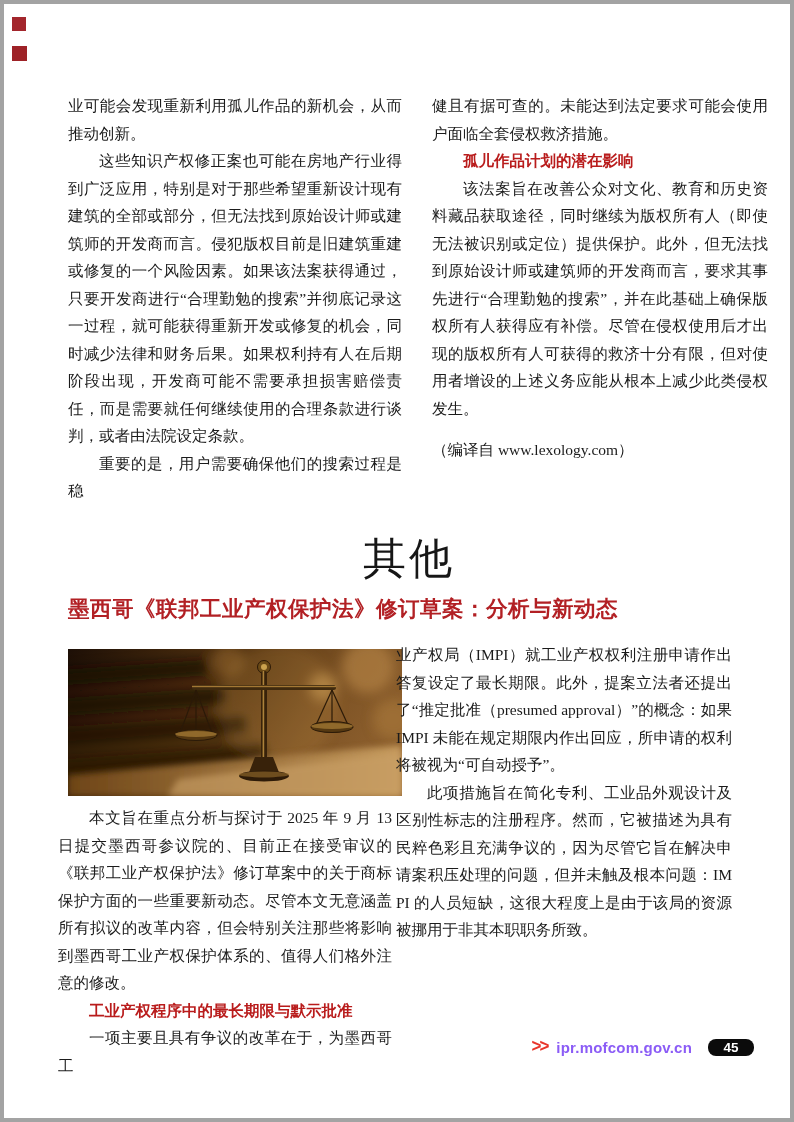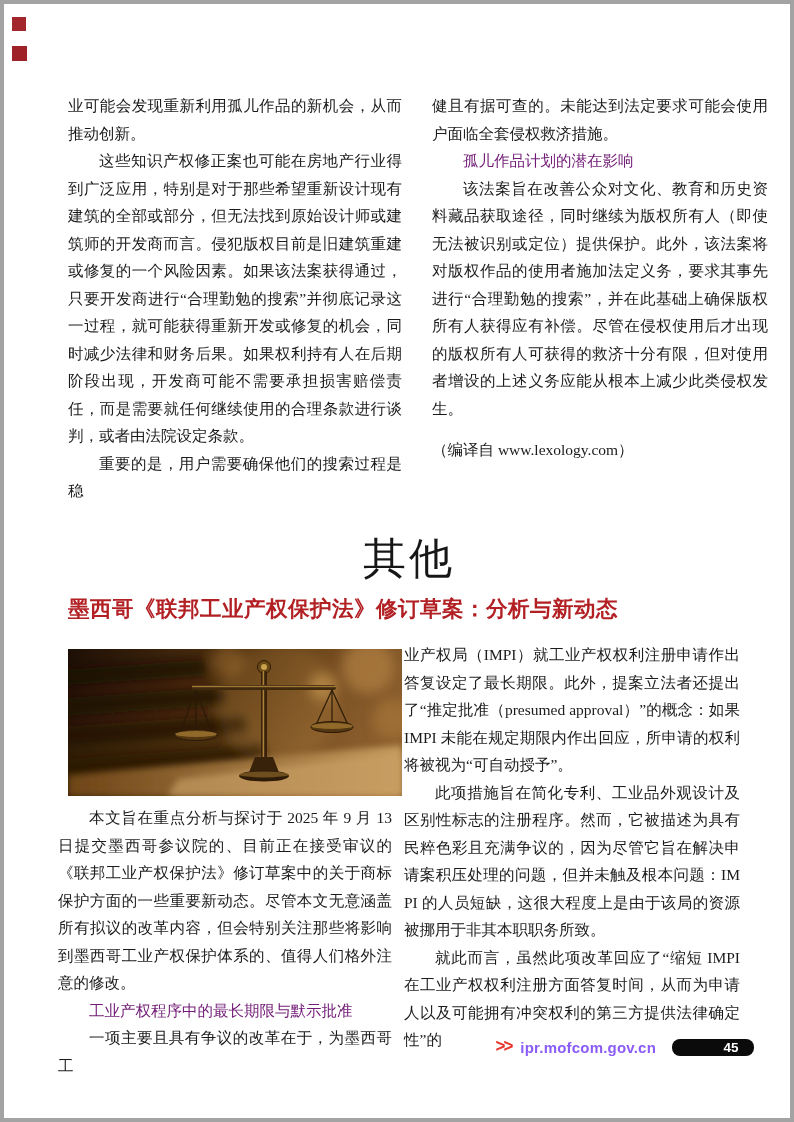--- a/index.html
+++ b/index.html
@@ -6,63 +6,63 @@
   .page{position:relative;width:794px;height:1122px;background:#fff;box-sizing:border-box;
         border:4px solid #a3a3a3;overflow:hidden;
         font-family:"Liberation Serif","DejaVu Serif",serif;color:#1b1b1b;}
   .sq{position:absolute;left:8px;background:#a3262c;}
   .sq1{top:13px;width:14px;height:14px;}
   .sq2{top:42px;width:15px;height:15px;background:#9e2227;}
   .col{position:absolute;font-size:15.5px;line-height:27.5px;text-align:justify;
        word-break:break-all;}
   .col p{margin:0;text-indent:2em;}
   .col p.cont{text-indent:0;}
-  .subhead{font-family:"Liberation Sans","DejaVu Sans",sans-serif;font-weight:400;
-           color:#701a75;}
+  .subhead{font-family:"Liberation Sans","DejaVu Sans",sans-serif;font-weight:700;
+           color:#b91c1c;}
   .attribution{text-indent:0 !important;text-align:left;padding-right:26px;margin-top:14px !important;}
   .section-title{position:absolute;left:0;top:514px;width:100%;margin:12px;text-align:center;
        font-family:"Liberation Sans","DejaVu Sans",sans-serif;font-weight:400;
        font-size:43px;color:#161616;letter-spacing:3px;}
   .article-title{position:absolute;left:64px;top:590px;width:690px;margin:0;
        font-family:Liberation Serif, serif;font-weight:700;
        font-size:21.5px;color:#b22024;letter-spacing:0.5px;}
   .photo{position:absolute;left:64px;top:645px;width:334px;height:147px;margin:0;
        overflow:hidden;}
   .photo svg{display:block;}
   .page-footer{position:absolute;top:1033px;right:36px;display:flex;align-items:center;
        font-family:"Liberation Sans","DejaVu Sans",sans-serif;}
   .chev{color:#e8352a;font-weight:800;font-size:17px;letter-spacing:-2px;margin-right:9px;
        transform:scaleY(1.05);}
   .site{font-weight:700;font-size:15px;color:#8b5cf6;letter-spacing:0.2px;}
   .badge{margin-left:16px;background:#0b0b0b;color:#ffffff;width:46px;height:17px;
        border-radius:8px;display:flex;align-items:center;justify-content:center;
-       font-size:13.5px;font-weight:700;padding-left:36px;}
+       font-size:13.5px;font-weight:700;}
   #col-tl{left:64px;top:88px;width:334px;}
   #col-tr{left:428px;top:88px;width:336px;}
   #col-bl{left:54px;top:800px;width:334px;}
-  #col-br{left:400px;top:637px;width:336px;}
+  #col-br{left:392px;top:637px;width:336px;}
 </style>
 </head>
 <body>
 
 <div class="page">
 
   <span class="sq sq1"></span>
   <span class="sq sq2"></span>
 
   <section class="col" id="col-tl">
     <p class="cont">业可能会发现重新利用孤儿作品的新机会，从而推动创新。</p>
     <p>这些知识产权修正案也可能在房地产行业得到广泛应用，特别是对于那些希望重新设计现有建筑的全部或部分，但无法找到原始设计师或建筑师的开发商而言。侵犯版权目前是旧建筑重建或修复的一个风险因素。如果该法案获得通过，只要开发商进行“合理勤勉的搜索”并彻底记录这一过程，就可能获得重新开发或修复的机会，同时减少法律和财务后果。如果权利持有人在后期阶段出现，开发商可能不需要承担损害赔偿责任，而是需要就任何继续使用的合理条款进行谈判，或者由法院设定条款。</p>
     <p>重要的是，用户需要确保他们的搜索过程是稳</p>
   </section>
 
   <section class="col" id="col-tr">
     <p class="cont">健且有据可查的。未能达到法定要求可能会使用户面临全套侵权救济措施。</p>
     <p class="subhead">孤儿作品计划的潜在影响</p>
-    <p>该法案旨在改善公众对文化、教育和历史资料藏品获取途径，同时继续为版权所有人（即使无法被识别或定位）提供保护。此外，该法案将对版权作品的使用者施加法定义务，要求其事先进行“合理勤勉的搜索”，并在此基础上确保版权所有人获得应有补偿。尽管在侵权使用后才出现的版权所有人可获得的救济十分有限，但对使用者增设的上述义务应能从根本上减少此类侵权发生。</p>
+    <p>该法案旨在改善公众对文化、教育和历史资料藏品获取途径，同时继续为版权所有人（即使无法被识别或定位）提供保护。此外，但无法找到原始设计师或建筑师的开发商而言，要求其事先进行“合理勤勉的搜索”，并在此基础上确保版权所有人获得应有补偿。尽管在侵权使用后才出现的版权所有人可获得的救济十分有限，但对使用者增设的上述义务应能从根本上减少此类侵权发生。</p>
     <p class="attribution">（编译自 www.lexology.com）</p>
   </section>
 
   <h1 class="section-title">其他</h1>
 
   <h2 class="article-title">墨西哥《联邦工业产权保护法》修订草案：分析与新动态</h2>
 
   <figure class="photo" aria-label="courtroom-golden-scales-of-justice">
     <svg viewBox="0 0 334 147" width="334" height="147" preserveAspectRatio="none">
       <defs>
@@ -127,21 +127,20 @@
 
   <section class="col" id="col-bl">
     <p>本文旨在重点分析与探讨于 2025 年 9 月 13 日提交墨西哥参议院的、目前正在接受审议的《联邦工业产权保护法》修订草案中的关于商标保护方面的一些重要新动态。尽管本文无意涵盖所有拟议的改革内容，但会特别关注那些将影响到墨西哥工业产权保护体系的、值得人们格外注意的修改。</p>
     <p class="subhead">工业产权程序中的最长期限与默示批准</p>
     <p>一项主要且具有争议的改革在于，为墨西哥工</p>
   </section>
 
   <section class="col" id="col-br">
     <p class="cont">业产权局（IMPI）就工业产权权利注册申请作出答复设定了最长期限。此外，提案立法者还提出了“推定批准（presumed approval）”的概念：如果 IMPI 未能在规定期限内作出回应，所申请的权利将被视为“可自动授予”。</p>
     <p>此项措施旨在简化专利、工业品外观设计及区别性标志的注册程序。然而，它被描述为具有民粹色彩且充满争议的，因为尽管它旨在解决申请案积压处理的问题，但并未触及根本问题：IMPI 的人员短缺，这很大程度上是由于该局的资源被挪用于非其本职职务所致。</p>
-    <p>就此而言，虽然此项改革回应了“缩短 IMPI 在工业产权权利注册方面答复时间，从而为申请人以及可能拥有冲突权利的第三方提供法律确定性”的</p>
   </section>
 
   <footer class="page-footer">
     <span class="chev">&gt;&gt;</span>
     <span class="site">ipr.mofcom.gov.cn</span>
     <span class="badge">45</span>
   </footer>
 
 </div>
 

